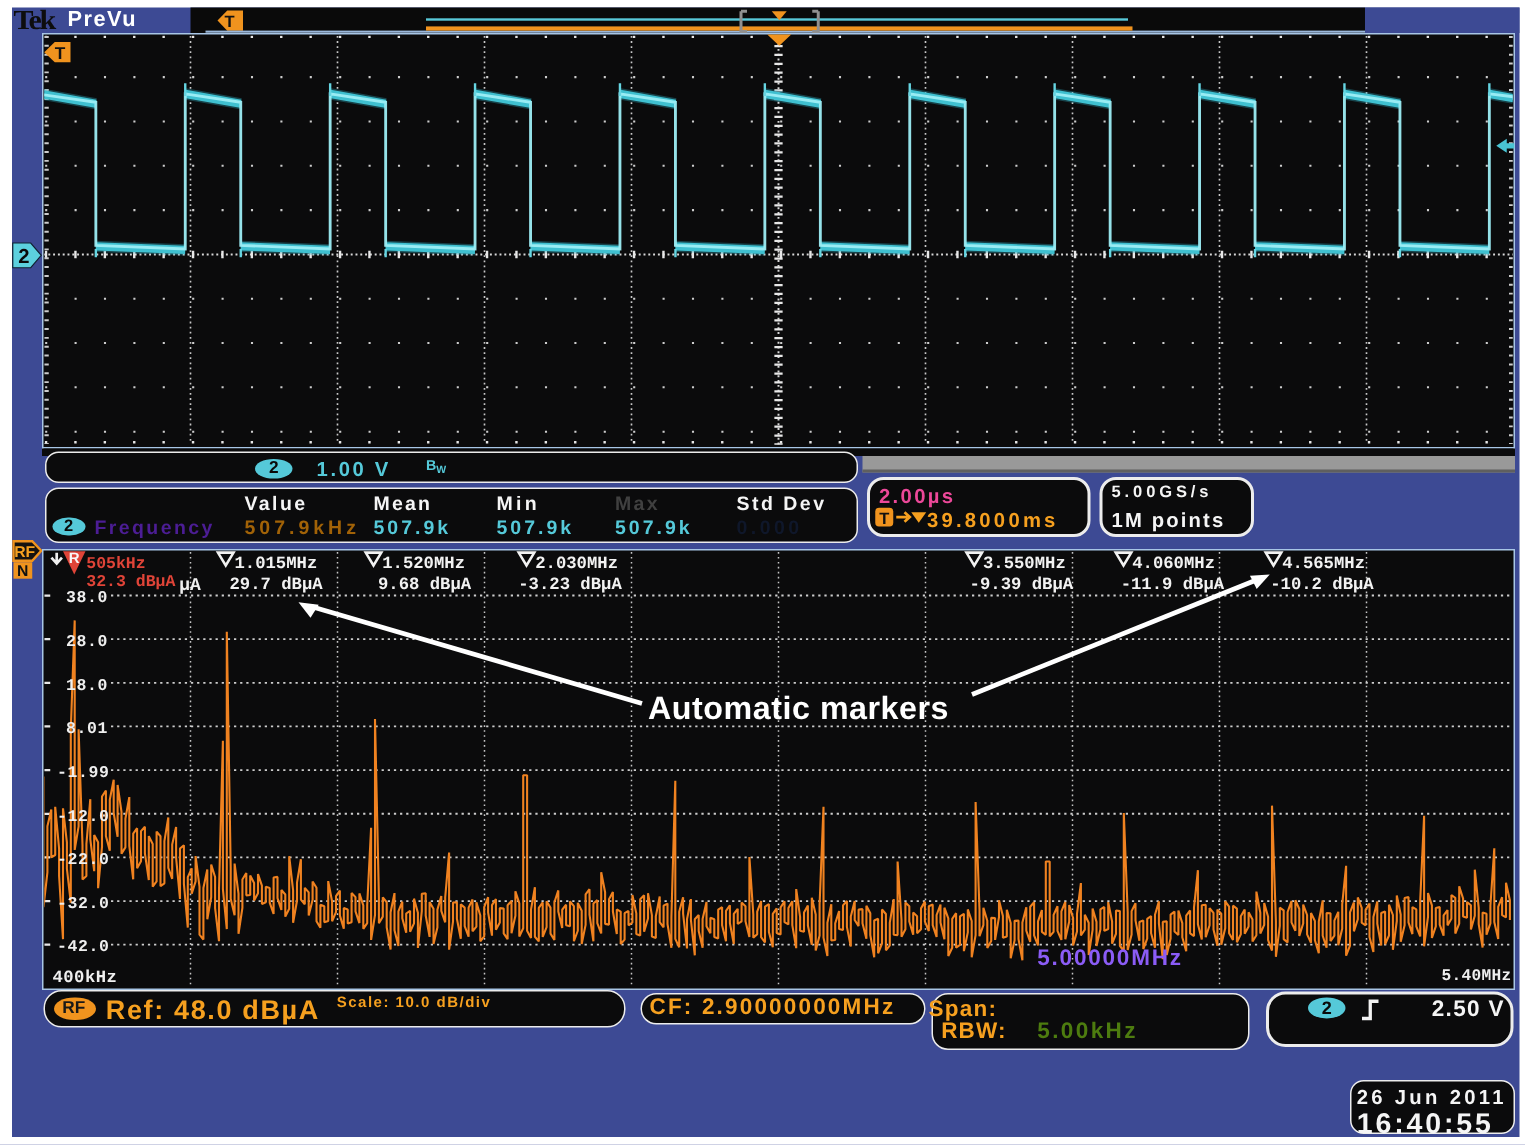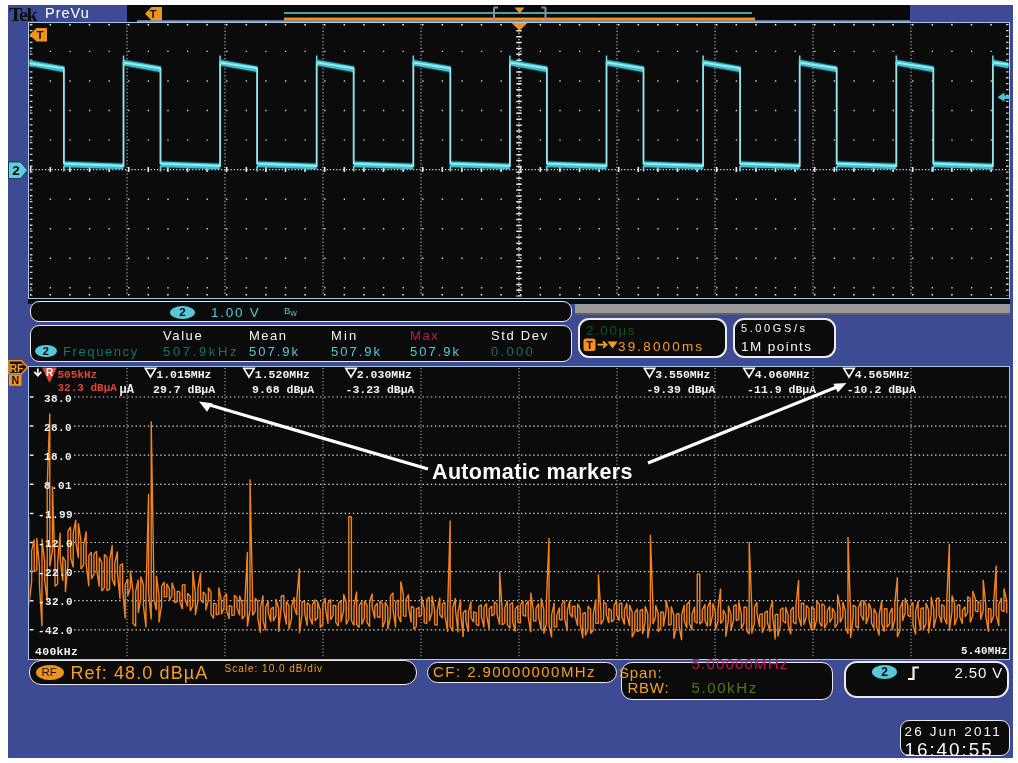--- a/index.html
+++ b/index.html
@@ -1,18 +1,18 @@
 <!DOCTYPE html>
 <html><head><meta charset="utf-8"><style>
 html,body{margin:0;padding:0;background:#fff;width:1018px;height:763px;overflow:hidden}
 *{box-sizing:border-box}
 body{font-family:"Liberation Sans",sans-serif;-webkit-font-smoothing:antialiased}
 .abs{position:absolute}
 .box{position:absolute;background:#0b0b0c;border:2px solid #ececec;border-radius:10px}
-.t{position:absolute;white-space:pre;font-weight:normal}
+.t{position:absolute;white-space:pre;font-weight:bold}
 .oval{position:absolute;background:#55c9d9;border-radius:50%;color:#0a0a0a;font-weight:bold;text-align:center}
 </style></head><body>
 <div class="abs" style="left:8px;top:5px;width:1005px;height:753px;background:#3d4a94"></div>
 
 <div class="abs" style="left:127px;top:5px;width:783px;height:17px;background:#0a0a0a"></div>
 <div class="t" style="left:9px;top:4px;font-family:'Liberation Serif',serif;font-size:20px;font-weight:bold;color:#0d0d0d;letter-spacing:-1.5px;transform:scaleY(0.92);transform-origin:0 0">Tek</div>
 <div class="t" style="left:45px;top:5px;font-size:14.5px;color:#fff;letter-spacing:1px">PreVu</div>
 <svg class="abs" style="left:0;top:0" width="1018" height="34" viewBox="0 0 1018 34">
 <polygon points="145,13.7 151.5,7 162,7 162,20.5 151.5,20.5" fill="#f0931e"></polygon>
 <text x="153" y="18" font-size="11" font-weight="bold" fill="#111" text-anchor="middle" font-family="Liberation Sans">T</text>
@@ -75,31 +75,31 @@
 </svg>
 <div class="box" style="left:29.5px;top:301px;width:542px;height:21px;border-radius:9px;border-width:1.5px"></div>
 <div class="oval" style="left:170px;top:305.5px;width:25px;height:13px;font-size:11.5px;line-height:13px">2</div>
 <div class="t" style="left:211px;top:305px;font-size:13.5px;color:#55c9d9;letter-spacing:1.75px">1.00 V</div>
 <div class="t" style="left:284px;top:305px;font-size:9.5px;color:#55c9d9">B<span style="font-size:7px;vertical-align:-2px">W</span></div>
 <div class="abs" style="left:575px;top:304px;width:435px;height:10.5px;background:#999;border-bottom:2px solid #5f5f5f"></div>
 <div class="box" style="left:29.5px;top:324.5px;width:542px;height:37px;border-radius:9px;border-width:1.5px"></div>
 <div class="t" style="left:163px;top:327.5px;font-size:13px;color:#f5f5f5;letter-spacing:1.6px">Value</div>
 <div class="t" style="left:249px;top:327.5px;font-size:13px;color:#f5f5f5;letter-spacing:1.45px">Mean</div>
 <div class="t" style="left:331px;top:327.5px;font-size:13px;color:#f5f5f5;letter-spacing:2.2px">Min</div>
-<div class="t" style="left:410px;top:327.5px;font-size:13px;color:#be185d;letter-spacing:1.57px">Max</div>
+<div class="t" style="left:410px;top:327.5px;font-size:13px;color:#404040;letter-spacing:1.57px">Max</div>
 <div class="t" style="left:491px;top:327.5px;font-size:13px;color:#f5f5f5;letter-spacing:1.66px">Std Dev</div>
 <div class="oval" style="left:35px;top:344.5px;width:21.5px;height:12.5px;font-size:11px;line-height:12.5px">2</div>
-<div class="t" style="left:63px;top:343.5px;font-size:13px;color:#0f766e;letter-spacing:1.6px">Frequency</div>
-<div class="t" style="left:163px;top:343.5px;font-size:13px;color:#0f766e;letter-spacing:2.66px">507.9kHz</div>
+<div class="t" style="left:63px;top:343.5px;font-size:13px;color:#4c1d95;letter-spacing:1.6px">Frequency</div>
+<div class="t" style="left:163px;top:343.5px;font-size:13px;color:#a16207;letter-spacing:2.66px">507.9kHz</div>
 <div class="t" style="left:249px;top:343.5px;font-size:13px;color:#55c9d9;letter-spacing:2.0px">507.9k</div>
 <div class="t" style="left:331px;top:343.5px;font-size:13px;color:#55c9d9;letter-spacing:2.0px">507.9k</div>
 <div class="t" style="left:410px;top:343.5px;font-size:13px;color:#55c9d9;letter-spacing:2.0px">507.9k</div>
-<div class="t" style="left:491px;top:343.5px;font-size:13px;color:#0f766e;letter-spacing:2.3px">0.000</div>
+<div class="t" style="left:491px;top:343.5px;font-size:13px;color:#0f172a;letter-spacing:2.3px">0.000</div>
 <div class="box" style="left:578px;top:317.5px;width:149px;height:40px;border-radius:11px"></div>
-<div class="t" style="left:586px;top:322.5px;font-size:13.5px;color:#14532d;letter-spacing:1.55px">2.00µs</div>
+<div class="t" style="left:586px;top:322.5px;font-size:13.5px;color:#ec4899;letter-spacing:1.55px">2.00µs</div>
 <svg class="abs" style="left:578px;top:336px" width="45" height="20" viewBox="0 0 45 20">
 <rect x="5.5" y="2.5" width="12" height="12.5" rx="2.5" fill="#f0931e"></rect>
 <text x="11.5" y="13" font-size="11" font-weight="bold" fill="#111" text-anchor="middle" font-family="Liberation Sans">T</text>
 <path d="M19.5 8.7h7.5M25 5.5l3.5 3.2-3.5 3.2" stroke="#f6a01f" stroke-width="1.8" fill="none"></path>
 <polygon points="29.5,5.5 39.5,5.5 34.5,12.5" fill="#f6a01f"></polygon>
 </svg>
 <div class="t" style="left:618px;top:338.5px;font-size:13.5px;color:#f6a01f;letter-spacing:2.16px">39.8000ms</div>
 <div class="box" style="left:733px;top:317.5px;width:102.5px;height:40px;border-radius:11px"></div>
 <div class="t" style="left:741px;top:321.5px;font-size:11px;color:#f5f5f5;letter-spacing:2.6px">5.00GS/s</div>
 <div class="t" style="left:741px;top:338.5px;font-size:13.5px;color:#f5f5f5;letter-spacing:1.44px">1M points</div>
@@ -189,21 +189,21 @@
 </svg>
 <div class="box" style="left:29px;top:660px;width:388px;height:24.5px;border-radius:12px;border-width:1.5px"></div>
 <div class="abs" style="left:36px;top:664.5px;width:28px;height:15.5px;background:#f0931e;border-radius:50%"></div>
 <div class="t" style="left:41.5px;top:666px;font-size:11.5px;color:#181818">RF</div>
 <div class="t" style="left:70.5px;top:663px;font-size:18px;color:#f6a01f;letter-spacing:1.1px">Ref: 48.0 dBµA</div>
 <div class="t" style="left:224.5px;top:663px;font-size:10px;color:#f6a01f;letter-spacing:1.0px">Scale: 10.0 dB/div</div>
 <div class="box" style="left:426.5px;top:661.5px;width:190px;height:21px;border-radius:11px;border-width:1.5px"></div>
 <div class="t" style="left:433px;top:663px;font-size:15px;color:#f6a01f;letter-spacing:1.45px">CF: 2.90000000MHz</div>
 <div class="box" style="left:620.5px;top:661.5px;width:212.5px;height:38.5px;border-radius:11px;border-width:1.5px"></div>
 <div class="t" style="left:619px;top:663.5px;font-size:15px;color:#f6a01f;letter-spacing:0.85px">Span:</div>
-<div class="t" style="left:691.5px;top:655px;font-size:15px;color:#be185d;letter-spacing:1.2px">5.00000MHz</div>
+<div class="t" style="left:691.5px;top:630px;font-size:15px;color:#8b5cf6;letter-spacing:1.2px">5.00000MHz</div>
 <div class="t" style="left:627.5px;top:678.5px;font-size:15px;color:#f6a01f;letter-spacing:0.75px">RBW:</div>
 <div class="t" style="left:691.5px;top:678.5px;font-size:15px;color:#4d7c0f;letter-spacing:1.6px">5.00kHz</div>
 <div class="box" style="left:843.5px;top:660.5px;width:165px;height:37px;border-radius:13px;border-width:2px"></div>
 <div class="oval" style="left:872px;top:665px;width:25px;height:14px;font-size:12px;line-height:14px">2</div>
 <svg class="abs" style="left:900px;top:662px" width="30" height="22" viewBox="0 0 30 22">
 <path d="M8 17h5.5V5.5H19" stroke="#f2f2f2" stroke-width="2.2" fill="none"></path>
 </svg>
 <div class="t" style="left:954.5px;top:663.5px;font-size:15px;color:#f5f5f5;letter-spacing:0.9px">2.50 V</div>
 <div class="box" style="left:899.5px;top:720px;width:110px;height:35.5px;border-radius:9px;border-width:1.5px"></div>
 <div class="t" style="left:904.5px;top:723.5px;font-size:13.5px;color:#f5f5f5;letter-spacing:2.2px">26 Jun 2011</div>

